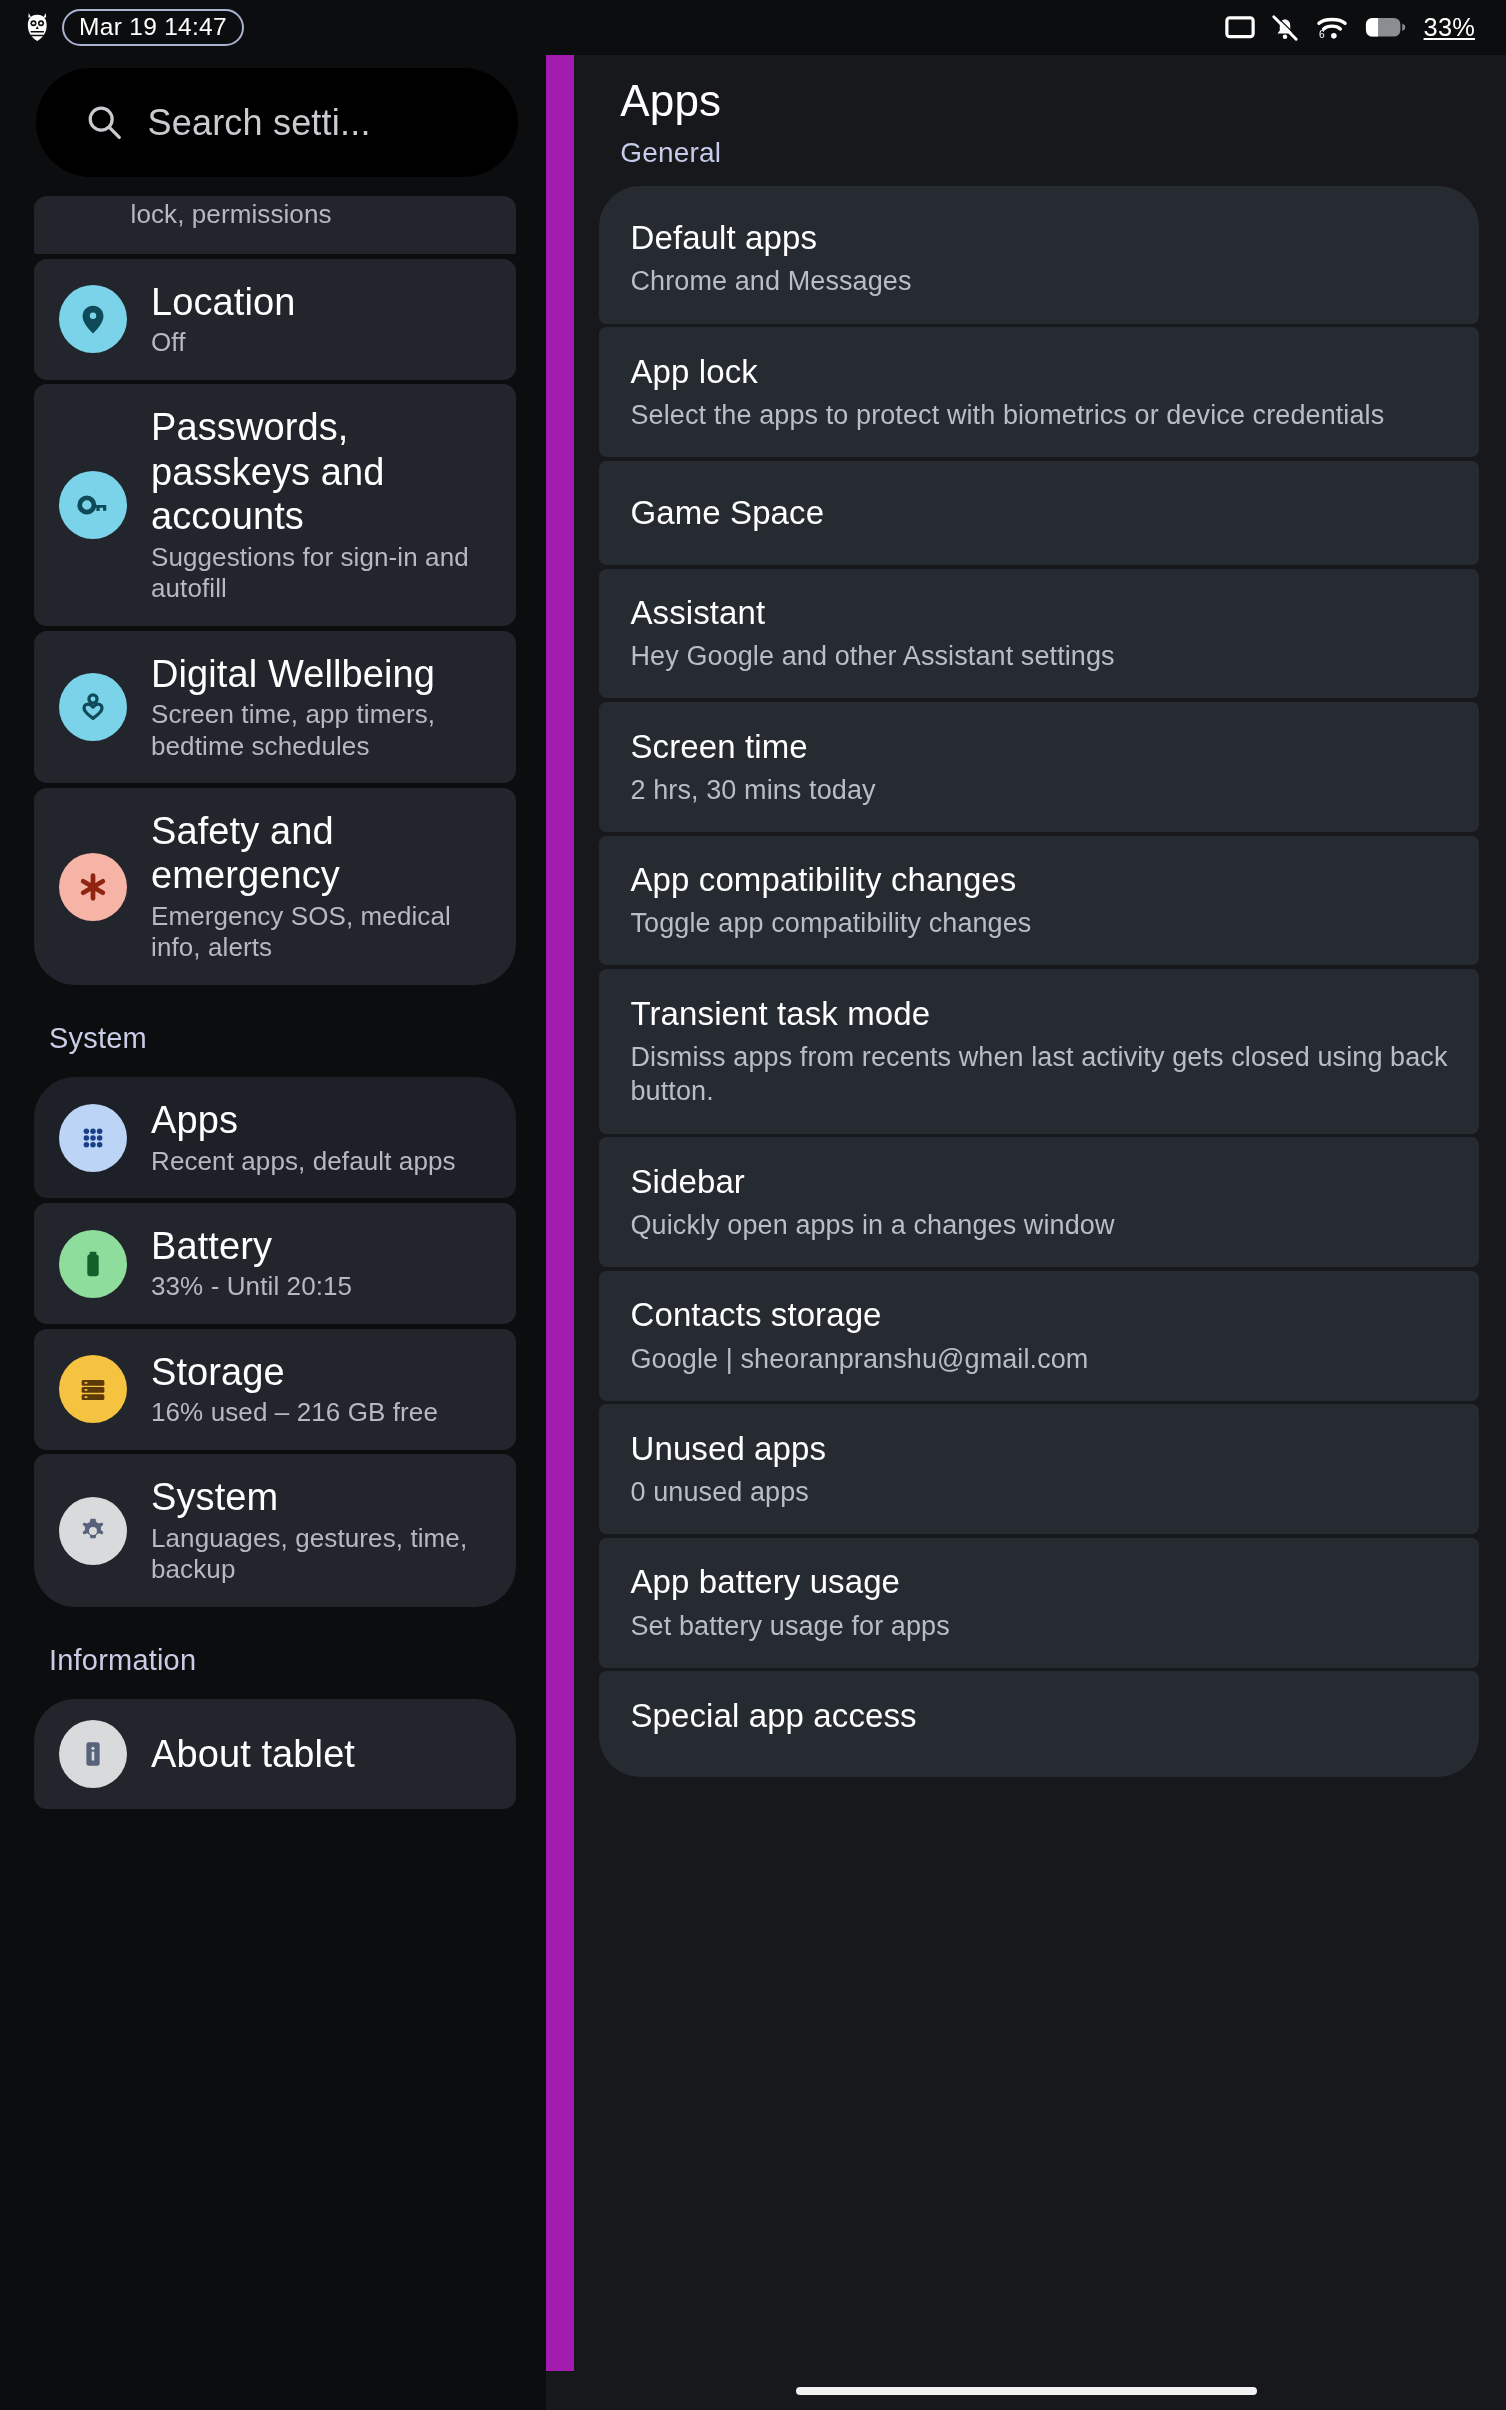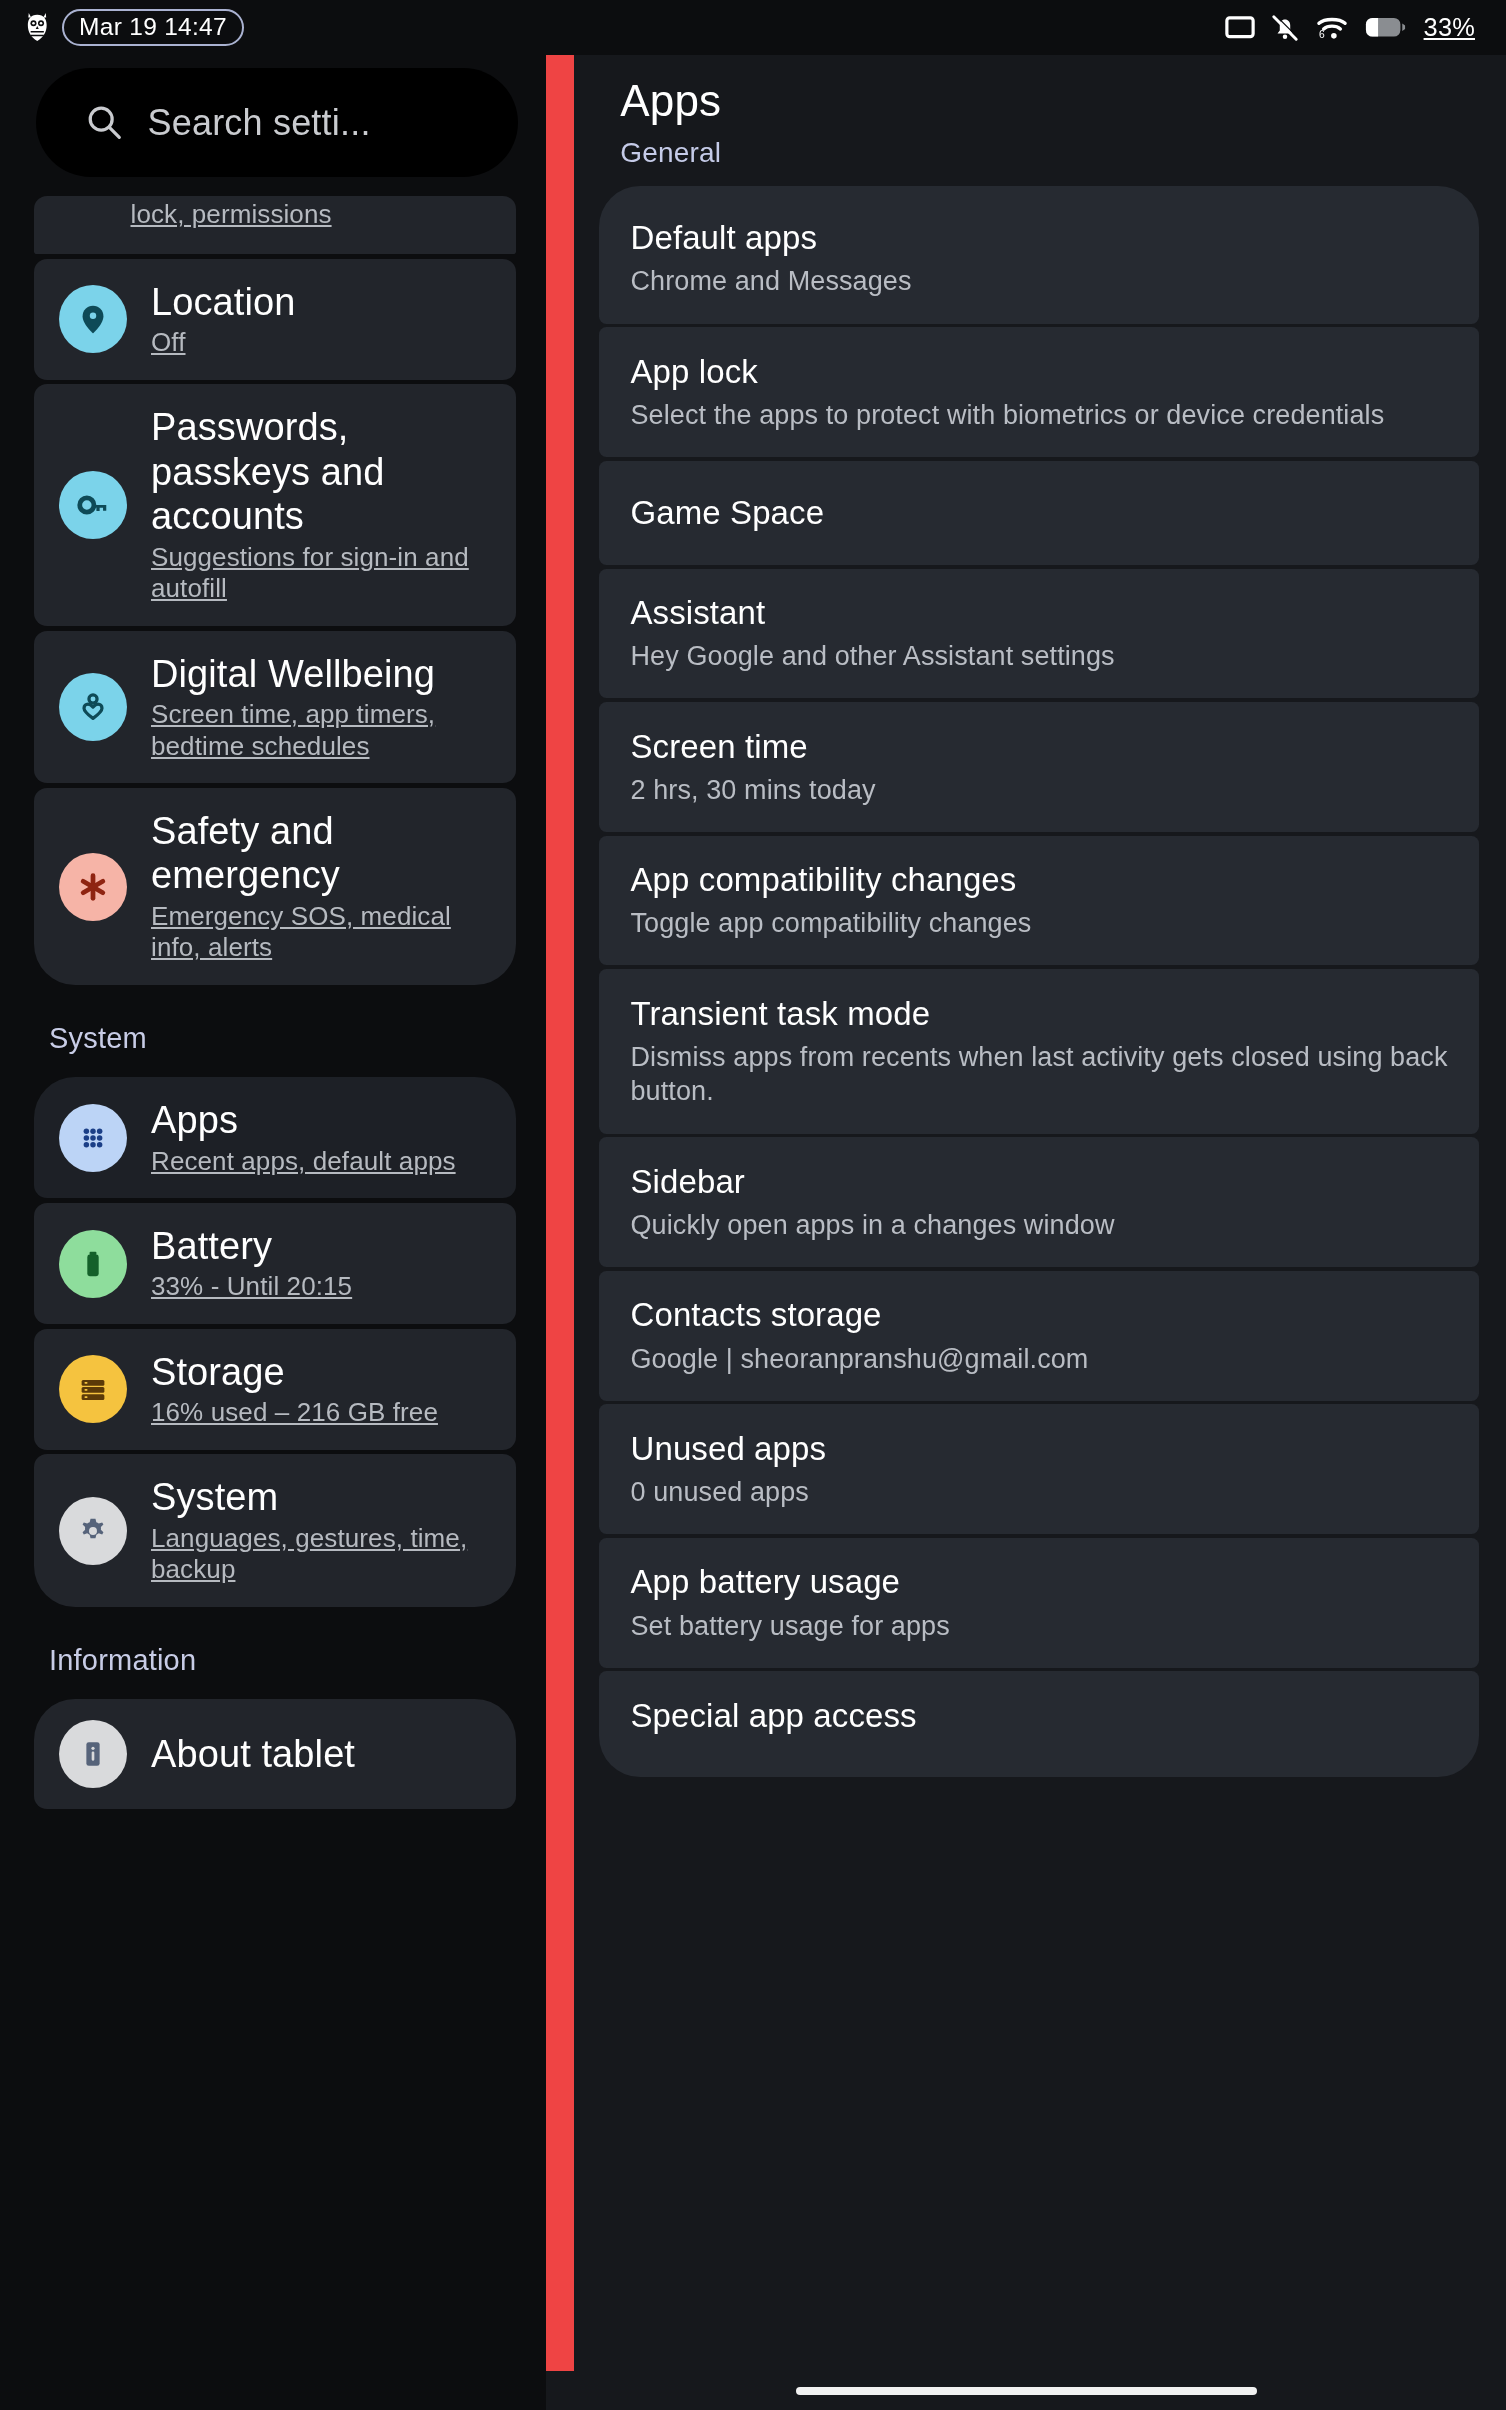--- a/index.html
+++ b/index.html
@@ -2,21 +2,21 @@
 <html style="font-size:15px"><head>
 <meta charset="utf-8">
 <style>
   * { box-sizing: border-box; margin: 0; padding: 0; }
   html, body {
     width: 1507px; height: 2411px;
     background: #0c0d0f;
     font-family: "Liberation Sans", sans-serif;
     overflow: hidden;
   }
-  .screen { position: relative; width: 1507px; height: 2411px; background: #ef4444; display: flex; flex-direction: column; }
+  .screen { position: relative; width: 1507px; height: 2411px; background: #a21caf; display: flex; flex-direction: column; }
 
   
   .statusbar {
     height: 55px; flex: 0 0 55px;
     display: flex; align-items: center;
     padding: 0 32px 0 24.5px;
     background: #0c0d0f;
   }
   .sb-left { display: flex; align-items: center; gap: 13px; }
   .owl-icon { width: 24.5px; height: 32px; display: block; }
@@ -65,21 +65,21 @@
   .s-card.top-round { border-radius: 41px 41px 13px 13px; }
   .s-card.bot-round { border-radius: 13px 13px 41px 41px; }
   .s-card.selected { background: #1d2026; }
   .s-ico {
     width: 68px; height: 68px; border-radius: 50%;
     flex: 0 0 68px; display: flex; align-items: center; justify-content: center;
   }
   .s-ico svg { display: block; }
   .s-texts { min-width: 0; }
   .s-title { color: #ffffff; font-size: 38px; line-height: 1.17; letter-spacing: 0.1px; }
-  .s-sub { color: #b6bac0; font-size: 26px; line-height: 1.22; margin-top: 2.8px; letter-spacing: 0.1px; text-decoration: underline; }
+  .s-sub { color: #b6bac0; font-size: 26px; line-height: 1.22; margin-top: 2.8px; letter-spacing: 0.1px; }
   .s-head {
     color: #c8cce6; font-size: 29px;
     padding: 32px 0 22.6px 15px; letter-spacing: 0.2px;
   }
 
   
   .detail {
     flex: 1 1 auto; background: #16181c;
     padding: 0 28px 0 24.5px;
     display: flex; flex-direction: column; min-width: 0;

